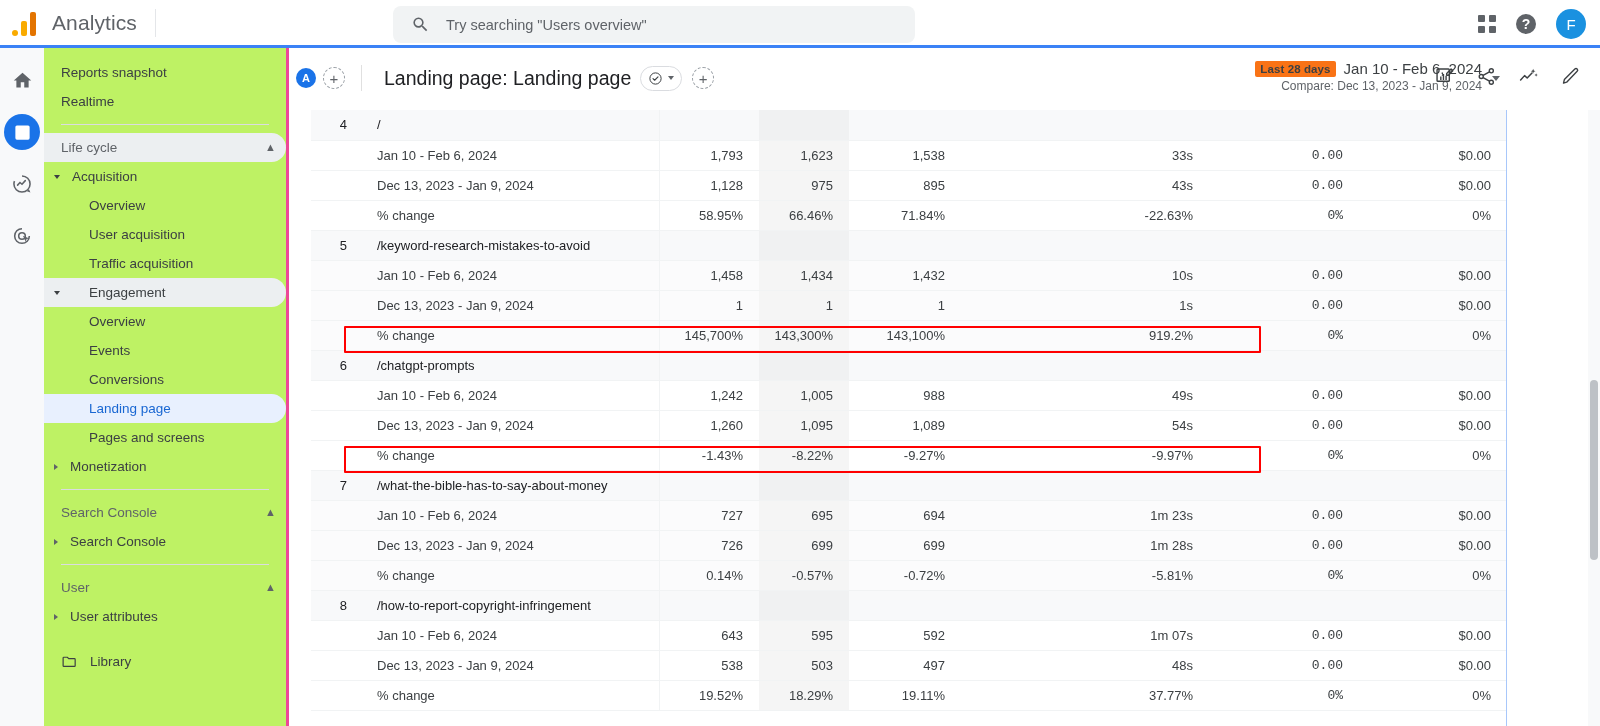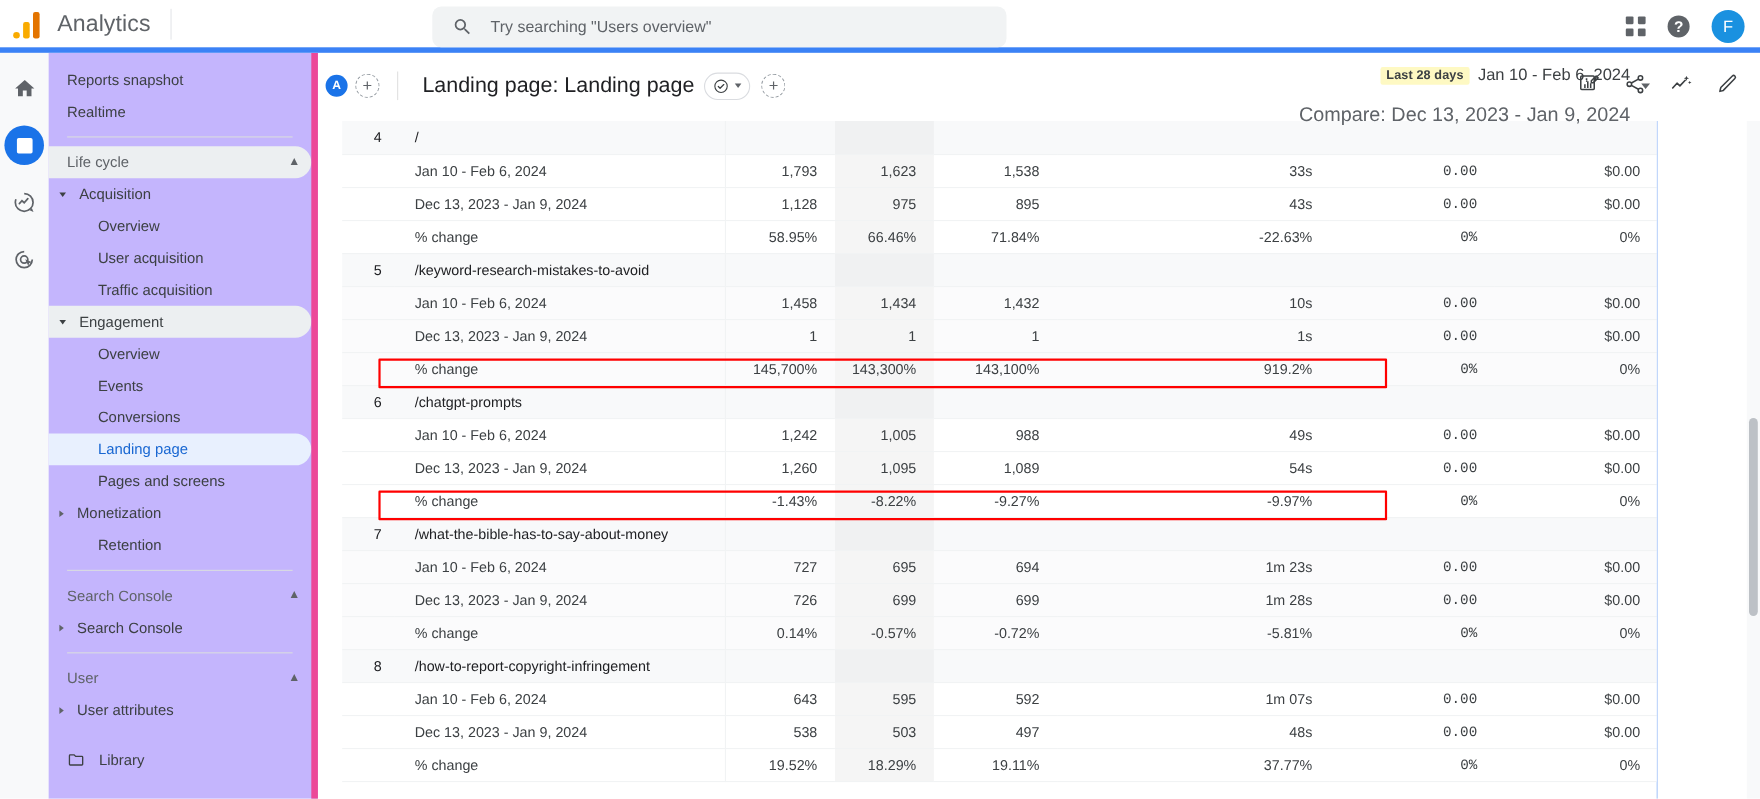--- a/index.html
+++ b/index.html
@@ -8,21 +8,21 @@
     width: 1600px; height: 726px;
     font-family: "Liberation Sans", "DejaVu Sans", sans-serif;
     background: #fff; overflow: hidden;
     -webkit-font-smoothing: antialiased;
   }
 
   
   .topbar {
     position: absolute; top: 0; left: 0; width: 1600px; height: 48px;
     background: #fff; display: flex; align-items: center;
-    border-bottom: 5px solid #3b82f6; z-index: 30;
+    border-bottom: 3px solid #3b82f6; z-index: 30;
   }
   .ga-logo { width: 26px; height: 26px; margin-left: 12px; position: relative; flex: none; }
   .ga-logo i { position: absolute; bottom: 0; border-radius: 2px; display: block; }
   .ga-logo .b1 { left: 0;  width: 6px;  height: 6px;  background: #F9AB00; border-radius: 50%; }
   .ga-logo .b2 { left: 9px;  width: 6px; height: 15px; background: #F9AB00; }
   .ga-logo .b3 { left: 18px; width: 6px; height: 24px; background: #E37400; }
   .brand {
     font-size: 21px; color: #5f6368; margin-left: 14px; letter-spacing: .1px;
     font-weight: 400; white-space: nowrap;
   }
@@ -58,35 +58,35 @@
   }
   .rail-btn {
     width: 36px; height: 36px; border-radius: 50%; display: flex;
     align-items: center; justify-content: center; cursor: pointer;
   }
   .rail-btn.active { background: #1a73e8; }
 
   
   .sidebar {
     position: absolute; top: 48px; left: 44px; width: 245px; height: 678px;
-    background: #c4b5fd; overflow: hidden; z-index: 19;
-    border-right: 6px solid #ec4899;
+    background: #bef264; overflow: hidden; z-index: 19;
+    border-right: 3px solid #ec4899;
   }
   .nav-item {
     height: 29px; display: flex; align-items: center; cursor: pointer;
     font-size: 13.5px; color: #3c4043; border-radius: 0 16px 16px 0;
     padding-right: 10px; white-space: nowrap;
   }
   .nav-item.plain { padding-left: 17px; }
   .nav-item.lvl1 { padding-left: 10px; }
   .nav-item.lvl2 { padding-left: 45px; }
   .nav-item.active { background: #e8f0fe; color: #1967d2; }
   .nav-item.grouphdr { color: #5f6368; padding-left: 17px; justify-content: space-between; }
   .nav-item.grouphdr.hl { background: #eceff1; }
-  .nav-item.hl { background: #eceff1; }
+  .nav-item.hl { background: #eceff1; gap: 17px; }
   .caret-right, .caret-down { width: 0; height: 0; flex: none; }
   .caret-right { border-left: 4.5px solid #5f6368; border-top: 3.5px solid transparent; border-bottom: 3.5px solid transparent; margin-right: 12px; }
   .caret-down { border-top: 4.5px solid #3c4043; border-left: 3.5px solid transparent; border-right: 3.5px solid transparent; margin-right: 12px; }
   .nav-sep { height: 1px; background: #dadce0; margin: 8px 17px 8px 17px; }
   .chevron-up { font-size: 11px; color: #5f6368; line-height: 1; }
 
   
   .rpt-header {
     position: absolute; top: 48px; left: 289px; width: 1311px; height: 60px;
     background: #fff; display: flex; align-items: center; z-index: 18;
@@ -104,23 +104,23 @@
   .hdr-sep { width: 1px; height: 26px; background: #e0e0e0; }
   .rpt-title { font-size: 19.5px; color: #202124; white-space: nowrap; font-weight: 400; }
   .pill-check {
     height: 25px; border: 1px solid #dadce0; border-radius: 13px; display: flex;
     align-items: center; gap: 5px; padding: 0 7px; cursor: pointer; background: #fff;
   }
   .caret-sm { width: 0; height: 0; border-top: 4px solid #5f6368; border-left: 3.5px solid transparent; border-right: 3.5px solid transparent; }
 
   .date-area { position: absolute; right: 118px; top: 12px; text-align: right; cursor: pointer; }
   .date-line1 { display: flex; align-items: center; justify-content: flex-end; gap: 8px; }
-  .badge-28 { background: #fef9c3; color: #3c4043; font-size: 11.5px; font-weight: 700; padding: 2px 5px; border-radius: 2px; letter-spacing: .1px; }
+  .badge-28 { background: #f97316; color: #3c4043; font-size: 11.5px; font-weight: 700; padding: 2px 5px; border-radius: 2px; letter-spacing: .1px; }
   .date-main { font-size: 15px; color: #3c4043; }
-  .date-compare { font-size: 18px; color: #5f6368; margin-top: 17px; }
+  .date-compare { font-size: 12px; color: #5f6368; margin-top: 2px; }
   .date-caret { position: absolute; right: 100px; top: 28px; width: 0; height: 0; border-top: 5px solid #5f6368; border-left: 4px solid transparent; border-right: 4px solid transparent; cursor: pointer; }
   .hdr-icons { position: absolute; right: 16px; top: 14px; display: flex; gap: 14px; align-items: center; }
   .hdr-ico { width: 28px; height: 28px; display: flex; align-items: center; justify-content: center; cursor: pointer; }
 
   
   .table-wrap {
     position: absolute; top: 110px; left: 311px; width: 1196px; height: 616px;
     background: #fff; overflow: hidden; border-right: 1px solid #a8c7fa; z-index: 5;
   }
   table { border-collapse: collapse; width: 100%; table-layout: fixed; font-size: 13px; color: #202124; }
@@ -257,23 +257,20 @@
   <div class="nav-item lvl2 active">
     <span>Landing page</span>
   </div>
   <div class="nav-item lvl2">
     <span>Pages and screens</span>
   </div>
   <div class="nav-item lvl1">
     <span class="caret-right"></span>
     <span>Monetization</span>
   </div>
-  <div class="nav-item lvl2">
-    <span>Retention</span>
-  </div>
   <div class="nav-sep"></div>
   <div class="nav-item grouphdr">
     <span>Search Console</span>
     <span class="chevron-up">▲</span>
   </div>
   <div class="nav-item lvl1">
     <span class="caret-right"></span>
     <span>Search Console</span>
   </div>
   <div class="nav-sep"></div>

